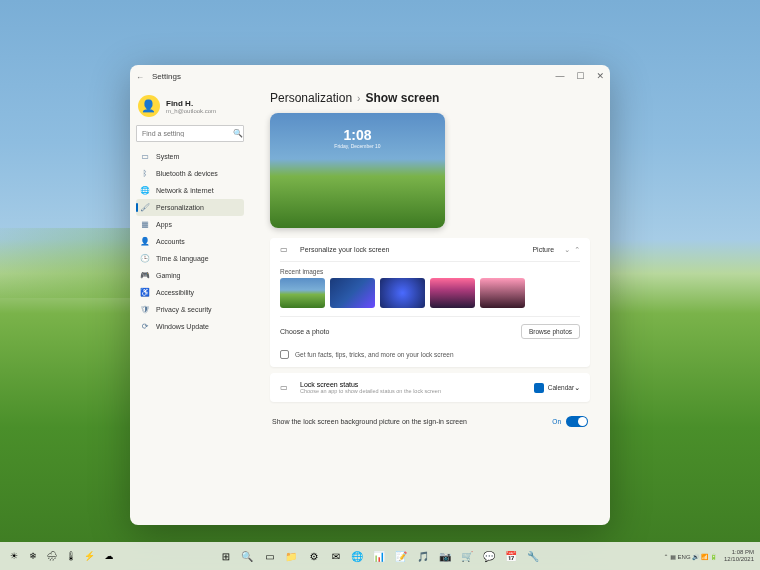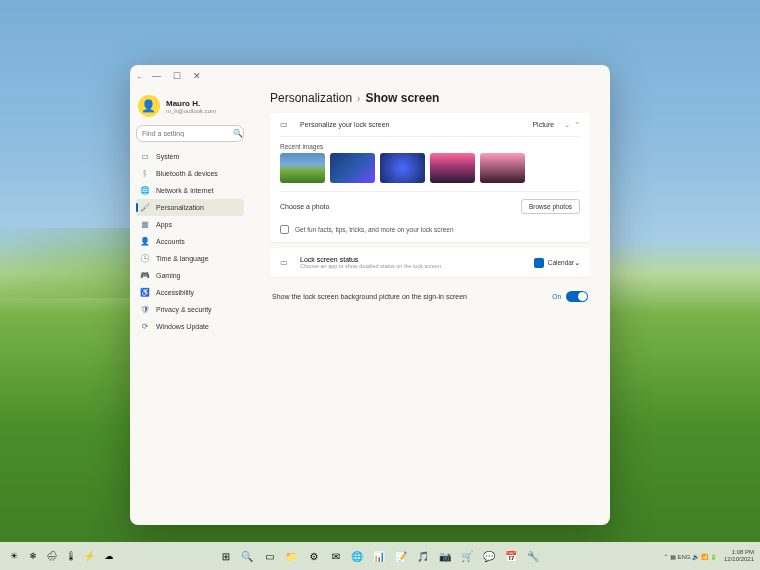--- a/index.html
+++ b/index.html
@@ -11,21 +11,21 @@
 .titlebar .back { margin-right:8px; color:#666; cursor:pointer; }
 .titlebar .title { flex:1; }
 .titlebar .win-controls { display:flex; gap:12px; color:#666; font-size:9px; }
 .titlebar .win-controls span { cursor:pointer; }
 .body { flex:1; display:flex; overflow:hidden; }
 .sidebar { width:120px; padding:4px 6px; display:flex; flex-direction:column; overflow:hidden; }
 .profile { display:flex; align-items:center; gap:6px; padding:4px 2px 8px; }
 .avatar { width:22px; height:22px; border-radius:50%; background:#ffd93d; display:flex; align-items:center; justify-content:center; font-size:12px; }
 .pname { font-size:8px; font-weight:600; color:#222; }
 .pemail { font-size:6px; color:#888; }
-.search { display:flex; align-items:center; border:1px solid #ccc; border-radius:7px; padding:3px 5px; margin-bottom:6px; background:#fff; }
+.search { display:flex; align-items:center; border:1px solid #ccc; border-radius:1px; padding:3px 5px; margin-bottom:6px; background:#fff; }
 .search input { border:none; outline:none; font-size:7px; flex:1; color:#666; background:transparent; }
 .search .mag { font-size:8px; color:#888; }
 .nav { display:flex; flex-direction:column; gap:0; }
 .nav-item { display:flex; align-items:center; gap:6px; padding:4px 4px; border-radius:3px; font-size:7px; color:#333; cursor:pointer; position:relative; }
 .nav-item.active { background:#e8eadd; }
 .nav-item.active::before { content:""; position:absolute; left:0; top:4px; bottom:4px; width:2px; background:#0067c0; border-radius:2px; }
 .nav-item .ico { width:10px; font-size:8px; color:#5a7a9a; text-align:center; }
 .main { flex:1; padding:4px 20px 10px; overflow-y:auto; }
 .breadcrumb { font-size:12px; color:#222; margin-bottom:8px; display:flex; gap:5px; align-items:center; }
 .breadcrumb .parent { font-weight:400; }
@@ -76,32 +76,33 @@
 .tb-right .clock-tb { text-align:right; line-height:1.1; }
 </style>
 </head>
 <body>
 
 <div class="wallpaper"></div>
 
 <div class="settings-window">
   <div class="titlebar">
     <span class="back">←</span>
+    <span class="title">Settings</span>
     <div class="win-controls">
       <span>—</span>
       <span>☐</span>
       <span>✕</span>
     </div>
   </div>
   <div class="body">
     <div class="sidebar">
       <div class="profile">
         <div class="avatar">👤</div>
         <div>
-          <div class="pname">Mauro H.</div>
+          <div class="pname">Find H.</div>
           <div class="pemail">m_h@outlook.com</div>
         </div>
       </div>
       <div class="search">
         <input placeholder="Find a setting" style="">
         <span class="mag">🔍</span>
       </div>
       <div class="nav">
         <div class="nav-item">
             <span class="ico">▭</span>
@@ -147,20 +148,26 @@
             <span class="ico">⟳</span>
             <span>Windows Update</span>
           </div>
       </div>
     </div>
     <div class="main">
       <div class="breadcrumb">
         <span class="parent">Personalization</span>
         <span class="sep">›</span>
         <span class="current">Show screen</span>
+      </div>
+      <div class="preview">
+        <div class="clock">
+          <div class="time">1:08</div>
+          <div class="date">Friday, December 10</div>
+        </div>
       </div>
 
       <div class="card">
         <div class="row">
           <span class="ricon">▭</span>
           <span class="rlabel">Personalize your lock screen</span>
           <span class="rval">Picture</span>
           <span class="chev">⌄</span>
           <span class="chev">⌃</span>
         </div>

